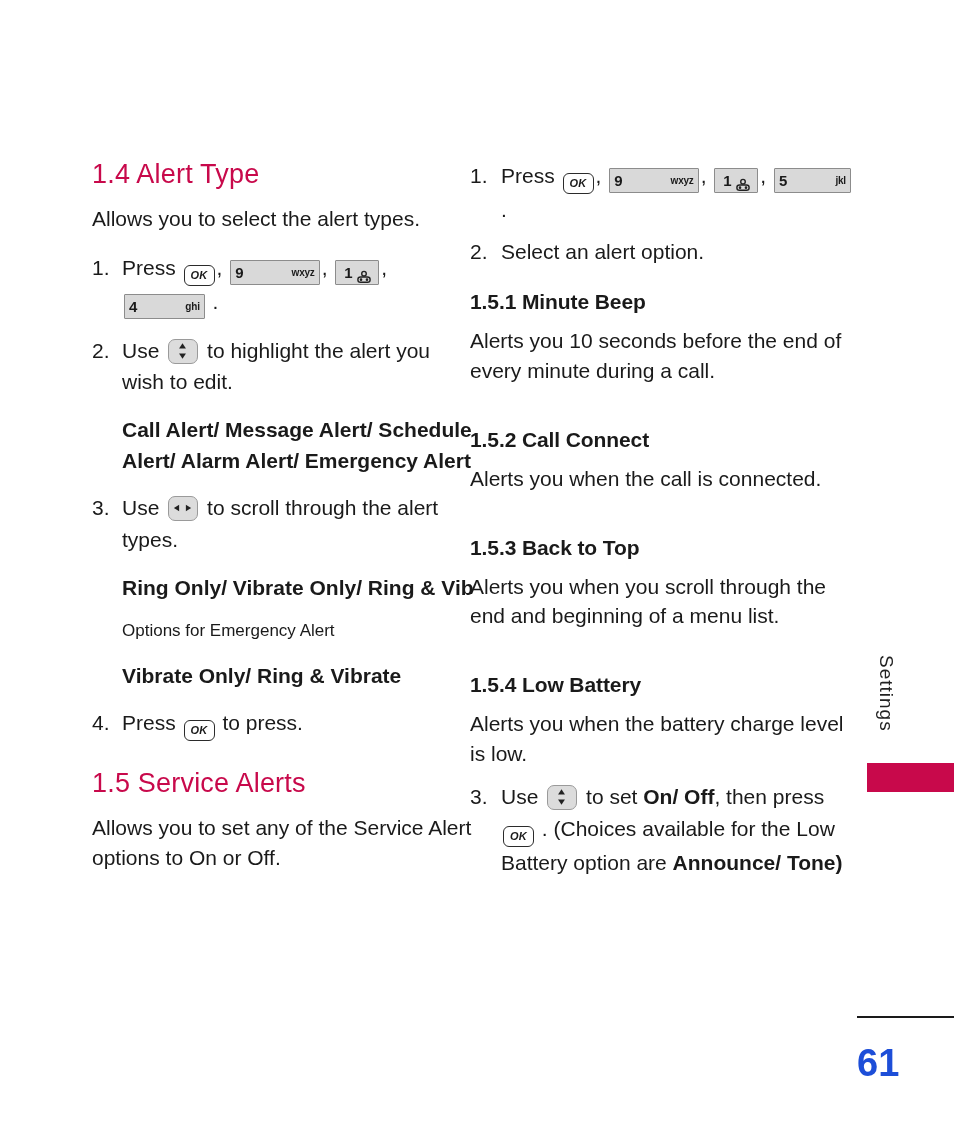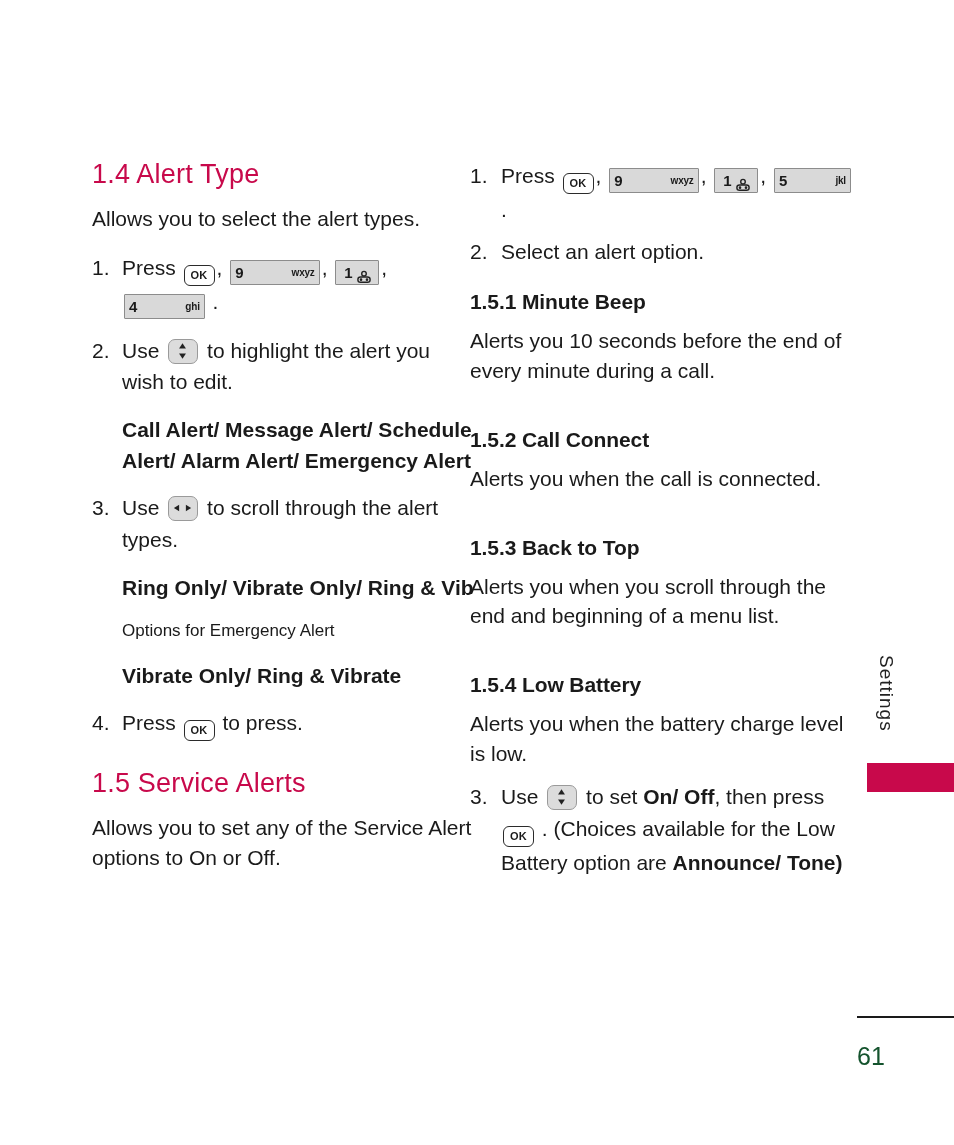--- a/index.html
+++ b/index.html
@@ -102,20 +102,21 @@
     height: 21px;
     border: 1.6px solid #2b2b2b;
     border-radius: 6px;
     background: #ffffff;
     font-size: 11px;
     font-weight: bold;
     line-height: 18px;
     text-align: center;
     letter-spacing: 0.3px;
     margin: 0 2px;
+    font-style: italic;
   }
   
   .key-num {
     min-width: 44px;
     height: 25px;
     background: #d9d9d9;
     border: 1.3px solid #8c8c8c;
     line-height: 22px;
     text-align: center;
     padding: 0 4px;
@@ -184,23 +185,23 @@
     top: 1016px;
     width: 97px;
     height: 2px;
     background: #1a1a1a;
   }
   .page-num {
     position: absolute;
     left: 857px;
     top: 1042px;
     width: 50px;
-    font-size: 25px;
-    font-weight: 400;
-    color: #14532d;
+    font-size: 38px;
+    font-weight: 700;
+    color: #1d4ed8;
   }
 </style>
 </head>
 <body>
 
 <div class="page">
 
   <div class="col col-left">
 
     <h2 class="h-section">1.4 Alert Type</h2>

